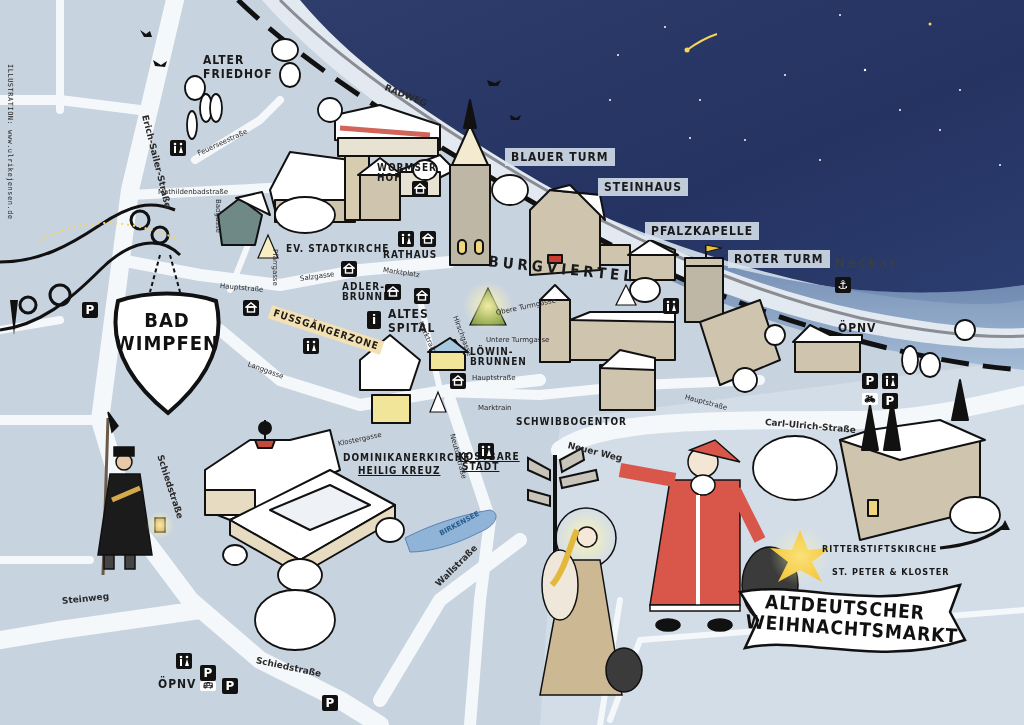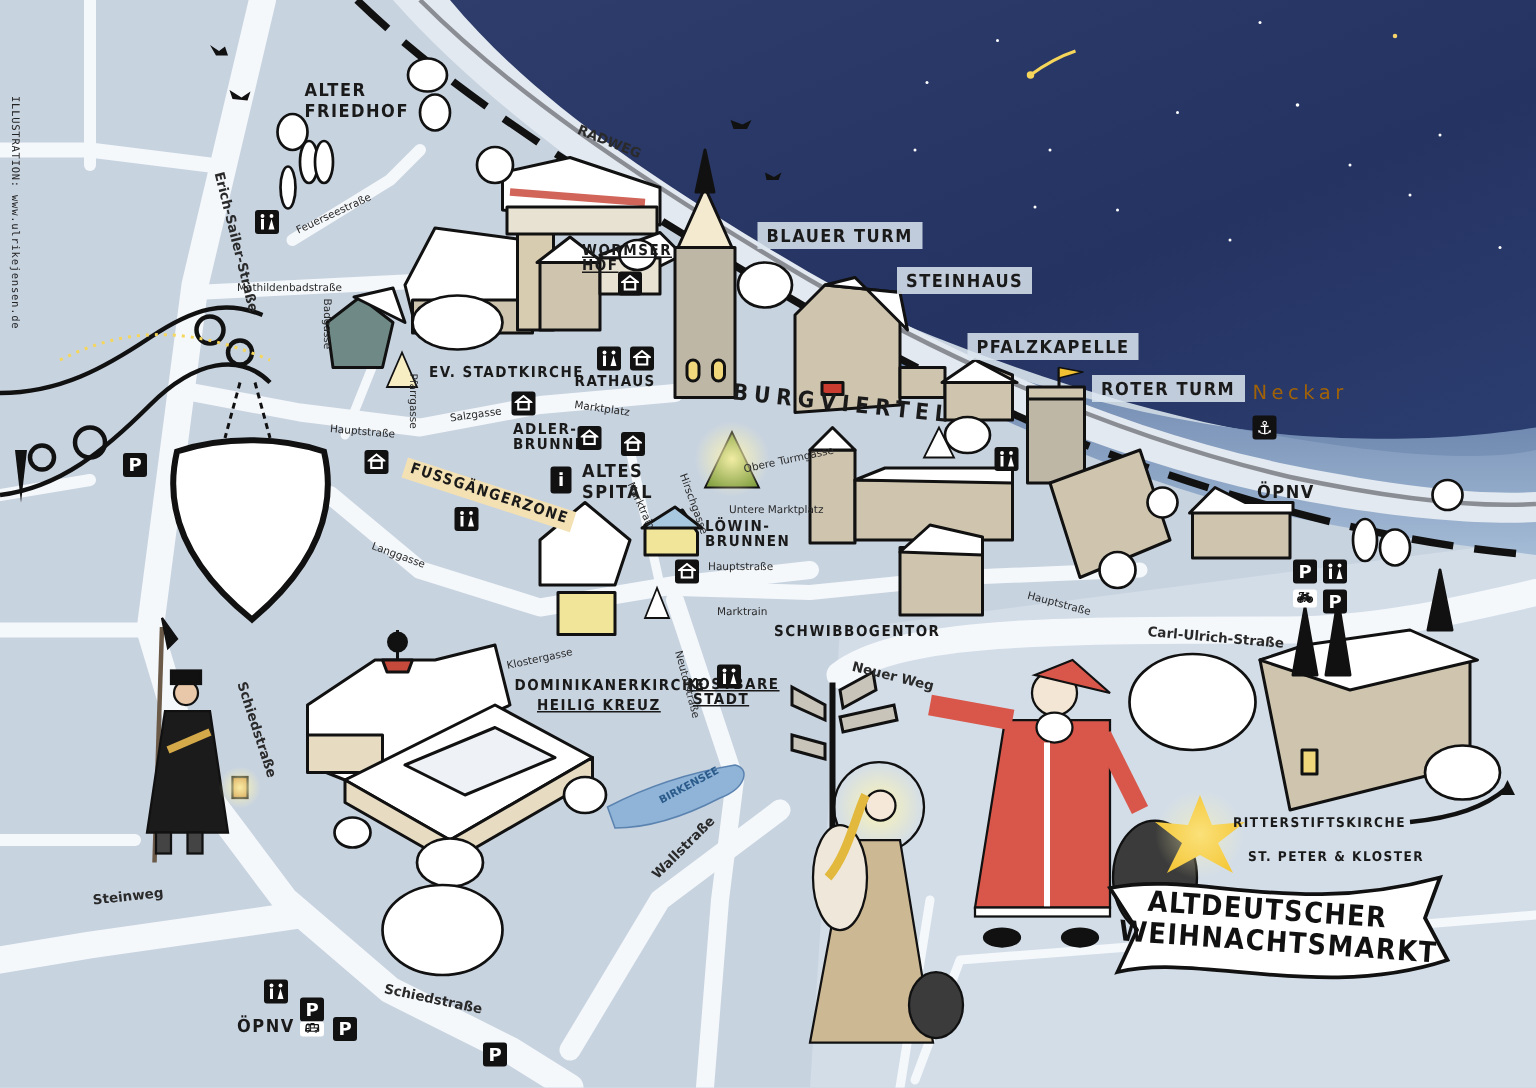--- a/index.html
+++ b/index.html
@@ -6,21 +6,21 @@
   body{width:1024px;height:725px;overflow:hidden;position:relative;background:#d9e1ea;font-family:"DejaVu Sans",sans-serif;}
   #map{position:absolute;left:0;top:0;width:1024px;height:725px;overflow:hidden;}
   svg.base{position:absolute;left:0;top:0;}
   .lbl{position:absolute;font-family:"DejaVu Sans Condensed","DejaVu Sans",sans-serif;font-weight:bold;color:#1a1a1a;letter-spacing:1px;white-space:nowrap;line-height:1;text-transform:uppercase;}
   .lbl.big{font-size:15px;}
   .lbl.med{font-size:12px;}
   .lbl.sm{font-size:10px;}
   .tag{background:rgba(220,230,240,0.85);padding:3px 6px;}
   .street{position:absolute;font-family:"DejaVu Sans",sans-serif;font-size:7px;color:#2a2a2a;white-space:nowrap;transform-origin:left center;}
   .street.md{font-size:9px;font-weight:bold;}
-  .river{position:absolute;font-family:"DejaVu Sans",sans-serif;font-size:13px;color:#a16207;letter-spacing:3px;}
+  .river{position:absolute;font-family:"DejaVu Sans",sans-serif;font-size:13px;color:#404040;letter-spacing:3px;}
   .credit{position:absolute;left:6px;top:64px;writing-mode:vertical-rl;font-family:"DejaVu Sans Mono",monospace;font-size:7px;color:#222;letter-spacing:0.5px;}
   .pict{position:absolute;width:16px;height:16px;background:#111;color:#fff;border-radius:2px;font-family:"DejaVu Sans",sans-serif;font-weight:bold;font-size:12px;display:flex;align-items:center;justify-content:center;line-height:1;}
   .pict svg{display:block;}
   .sign{position:absolute;left:108px;top:291px;width:118px;height:128px;}
   .sign-text{position:absolute;left:0;top:18px;width:118px;text-align:center;font-family:"DejaVu Sans Condensed","DejaVu Sans",sans-serif;font-size:20px;font-weight:bold;line-height:1.15;color:#111;letter-spacing:1px;}
   .banner{position:absolute;left:730px;top:582px;width:240px;height:70px;}
   .banner-text{position:absolute;left:18px;top:8px;font-family:"DejaVu Sans Condensed","DejaVu Sans",sans-serif;font-weight:bold;font-size:19px;line-height:1.1;color:#111;letter-spacing:1px;transform:rotate(4deg);transform-origin:left top;}
 </style>
 </head>
 <body>
@@ -296,20 +296,24 @@
       <path d="M153 60 l8 5 l6 -4 l-2 6 l-10 -1 z"></path>
       <path d="M487 80 l8 3 l6 -3 l-3 6 l-9 0 z"></path>
       <path d="M510 115 l6 3 l5 -3 l-2 5 l-8 0 z"></path>
     </g>
   </svg>
 
   <div class="sign">
     <svg width="118" height="128" viewBox="0 0 118 128" style="position:absolute;left:0;top:0;">
       <path d="M10 10 C40 0 78 0 108 10 C115 40 110 80 60 122 C8 80 3 40 10 10 Z" fill="#fff" stroke="#111" stroke-width="4"></path>
     </svg>
+    <div class="sign-text">
+      <div>BAD</div>
+      <div>WIMPFEN</div>
+    </div>
   </div>
 
   <div class="banner">
     <div class="banner-text">
       <div style="padding-left:18px;">ALTDEUTSCHER</div>
       <div>WEIHNACHTSMARKT</div>
     </div>
   </div>
 
   <div class="credit">ILLUSTRATION: www.ulrikejensen.de</div>
@@ -317,21 +321,21 @@
   <div class="river" style="left:835px;top:255px;">Neckar</div>
 
   <div class="lbl med" style="left:203px;top:54px;">
     <div>ALTER</div>
     <div style="margin-top:2px;">FRIEDHOF</div>
   </div>
   <div class="lbl med tag" style="left:505px;top:148px;">BLAUER TURM</div>
   <div class="lbl med tag" style="left:598px;top:178px;">STEINHAUS</div>
   <div class="lbl med tag" style="left:645px;top:222px;">PFALZKAPELLE</div>
   <div class="lbl med tag" style="left:728px;top:250px;">ROTER TURM</div>
-  <div class="lbl sm" style="left:388px;top:163px;text-decoration:underline;">
+  <div class="lbl sm" style="left:377px;top:163px;">
     <div>WORMSER</div>
     <div>HOF</div>
   </div>
   <div class="lbl sm" style="left:286px;top:244px;">EV. STADTKIRCHE</div>
   <div class="lbl sm" style="left:383px;top:250px;">RATHAUS</div>
   <div class="lbl big" style="left:488px;top:262px;letter-spacing:4px;transform:rotate(6deg);">BURGVIERTEL</div>
   <div class="lbl sm" style="left:342px;top:282px;">
     <div>ADLER-</div>
     <div>BRUNNEN</div>
   </div>
@@ -365,21 +369,21 @@
   <div class="street" style="left:158px;top:188px;">Mathildenbadstraße</div>
   <div class="street" style="left:218px;top:195px;transform:rotate(90deg);">Badgasse</div>
   <div class="street" style="left:275px;top:245px;transform:rotate(90deg);">Pfarrgasse</div>
   <div class="street" style="left:300px;top:275px;transform:rotate(-8deg);">Salzgasse</div>
   <div class="street" style="left:383px;top:266px;transform:rotate(8deg);">Marktplatz</div>
   <div class="street" style="left:220px;top:282px;transform:rotate(5deg);">Hauptstraße</div>
   <div class="street" style="left:248px;top:360px;transform:rotate(20deg);">Langgasse</div>
   <div class="street" style="left:420px;top:318px;transform:rotate(65deg);">Marktrain</div>
   <div class="street" style="left:455px;top:312px;transform:rotate(70deg);">Hirschgasse</div>
   <div class="street" style="left:496px;top:309px;transform:rotate(-12deg);">Obere Turmgasse</div>
-  <div class="street" style="left:486px;top:336px;">Untere Marktplatz</div>
+  <div class="street" style="left:486px;top:336px;">Untere Turmgasse</div>
   <div class="street" style="left:472px;top:374px;">Hauptstraße</div>
   <div class="street" style="left:478px;top:404px;">Marktrain</div>
   <div class="street" style="left:338px;top:440px;transform:rotate(-12deg);">Klostergasse</div>
   <div class="street" style="left:452px;top:430px;transform:rotate(75deg);">Neutorstraße</div>
   <div class="street" style="left:685px;top:393px;transform:rotate(15deg);">Hauptstraße</div>
   <div class="street md" style="left:765px;top:417px;transform:rotate(5deg);">Carl-Ulrich-Straße</div>
   <div class="street md" style="left:568px;top:440px;transform:rotate(14deg);">Neuer Weg</div>
   <div class="street md" style="left:160px;top:450px;transform:rotate(72deg);">Schiedstraße</div>
   <div class="street md" style="left:256px;top:655px;transform:rotate(12deg);">Schiedstraße</div>
   <div class="street md" style="left:62px;top:596px;transform:rotate(-6deg);">Steinweg</div>

